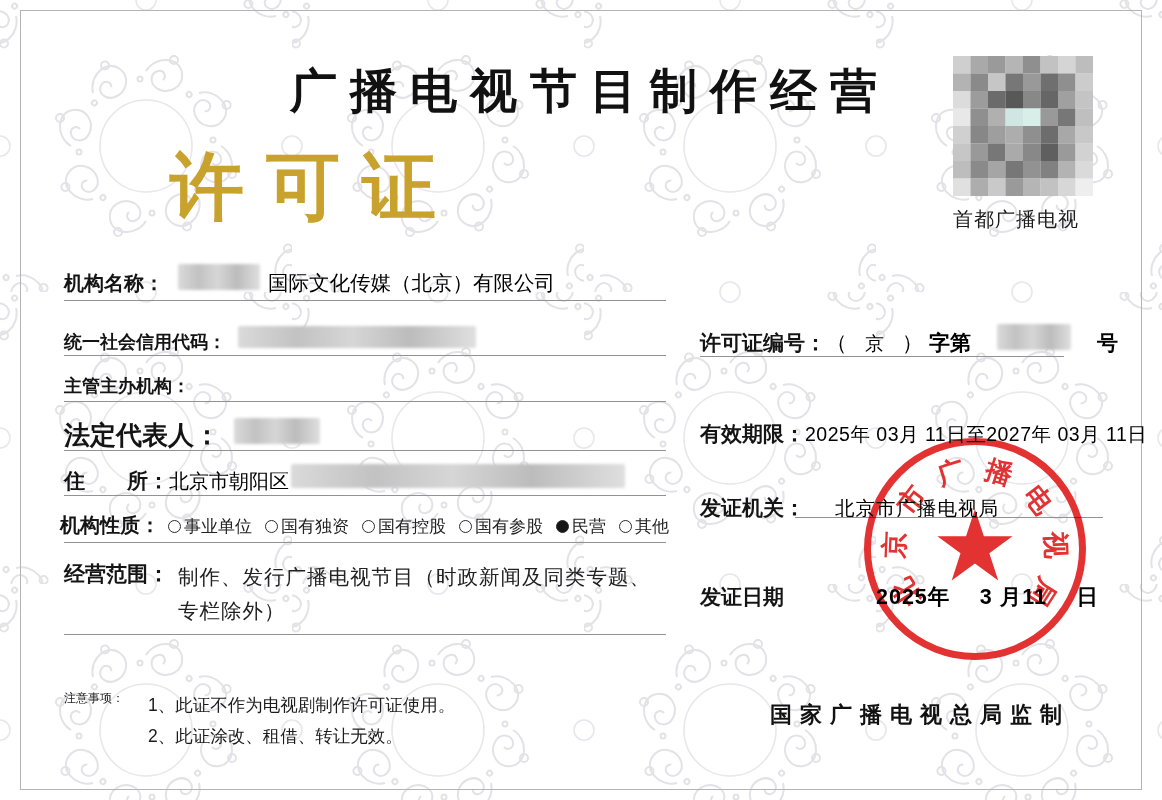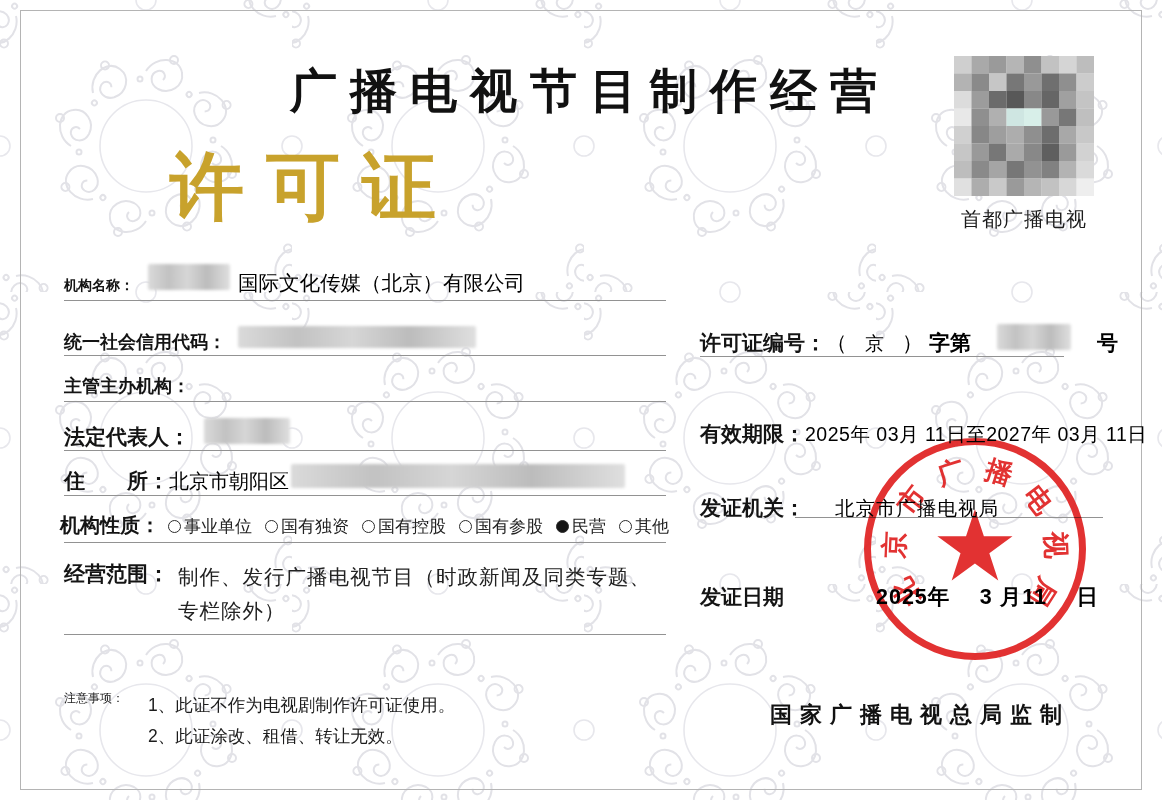--- a/index.html
+++ b/index.html
@@ -13,21 +13,21 @@
   .layer{position:absolute;inset:0;z-index:2}
 
   .title{
     position:absolute;left:170px;top:60px;width:840px;text-align:center;
     font-size:47px;font-weight:700;letter-spacing:13px;color:#111;
   }
   .subtitle{
     position:absolute;left:170px;top:138px;width:840px;text-align:left;
     font-size:74px;font-weight:700;letter-spacing:22px;color:#C8A22C;
   }
-  .qr-wrap{position:absolute;left:953px;top:56px;width:142px;text-align:center}
+  .qr-wrap{position:absolute;left:953px;top:56px;width:142px;}
   .qr-caption{margin-top:6px;font-size:20px;color:#1c1c1c;letter-spacing:1px}
 
   .row{position:absolute;display:flex;align-items:baseline;white-space:nowrap}
   .lbl{font-weight:700;color:#141414}
   .val{color:#000000}
   .line{position:absolute;height:0;border-top:1.5px solid #929292}
 
   .redact{
     display:inline-block;vertical-align:middle;border-radius:2px;
     background:linear-gradient(90deg,#dadada 0%,#c2c2c2 25%,#d6d6d6 48%,#bcbcbc 72%,#dfdfdf 100%);
@@ -168,40 +168,40 @@
           <rect x="70" y="122.5" width="17.5" height="17.5" fill="#b5b5b5"></rect>
           <rect x="87.5" y="122.5" width="17.5" height="17.5" fill="#c2c2c2"></rect>
           <rect x="105" y="122.5" width="17.5" height="17.5" fill="#d7d7d7"></rect>
           <rect x="122.5" y="122.5" width="17.5" height="17.5" fill="#eeeeee"></rect>
       </g>
     </svg>
     <div class="qr-caption">首都广播电视</div>
   </div>
 
   <div class="row" style="left:64px;top:264px">
-    <span class="lbl" style="font-size:14px">机构名称：</span>
+    <span class="lbl" style="font-size:20px">机构名称：</span>
     <span class="redact" style="width:82px;height:26px;margin:0 8px 0 14px"></span>
     <span class="val" style="font-size:20.5px">国际文化传媒（北京）有限公司</span>
   </div>
   <div class="line" style="left:64px;top:300px;width:602px"></div>
 
   <div class="row" style="left:64px;top:326px">
     <span class="lbl" style="font-size:18px">统一社会信用代码：</span>
     <span class="redact" style="width:238px;height:22px;margin-left:12px"></span>
   </div>
   <div class="line" style="left:64px;top:355px;width:602px"></div>
 
   <div class="row" style="left:64px;top:374px">
     <span class="lbl" style="font-size:18px">主管主办机构：</span>
     <span class="val"></span>
   </div>
   <div class="line" style="left:64px;top:401px;width:602px"></div>
 
   <div class="row" style="left:64px;top:418px">
-    <span class="lbl" style="font-size:21px">法定代表人：</span>
+    <span class="lbl" style="font-size:26px">法定代表人：</span>
     <span class="redact" style="width:86px;height:26px;margin-left:14px"></span>
   </div>
   <div class="line" style="left:64px;top:450px;width:602px"></div>
 
   <div class="row" style="left:64px;top:464px">
     <span class="lbl" style="font-size:21px">住　　所：</span>
     <span class="val" style="font-size:20px;">北京市朝阳区</span>
     <span class="redact" style="width:334px;height:24px;margin-left:2px"></span>
   </div>
   <div class="line" style="left:64px;top:495px;width:602px"></div>

